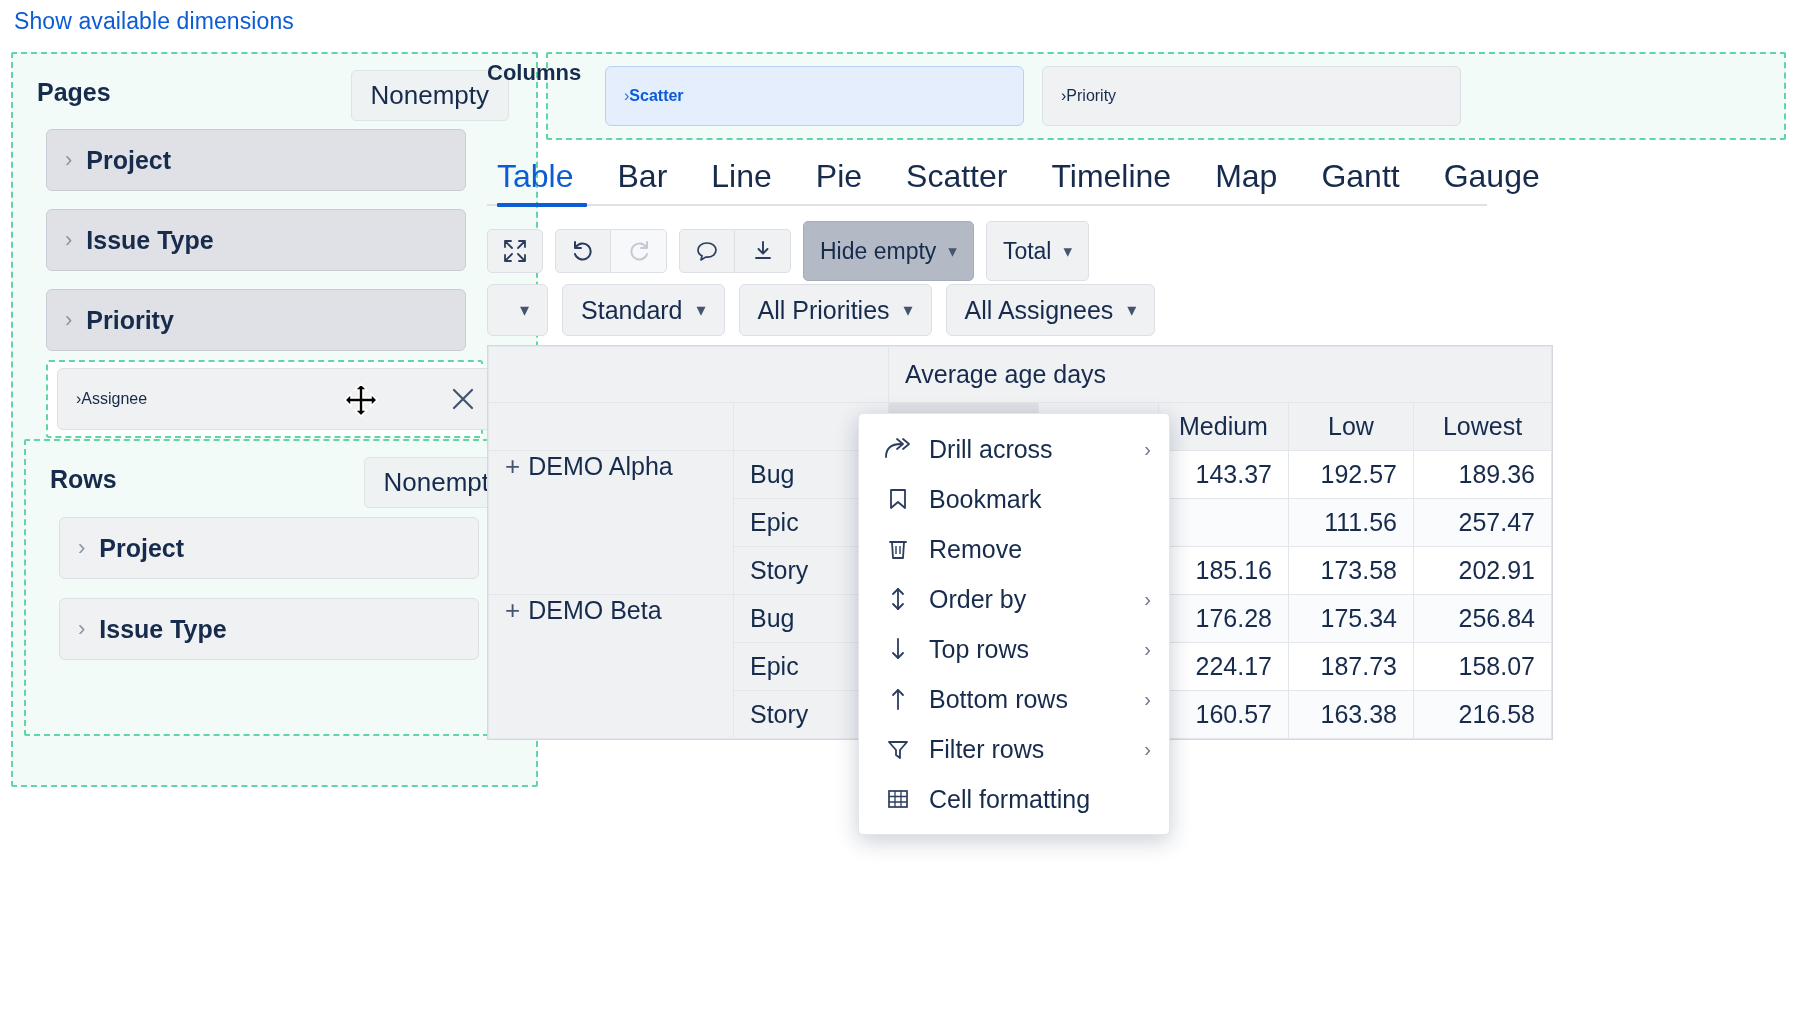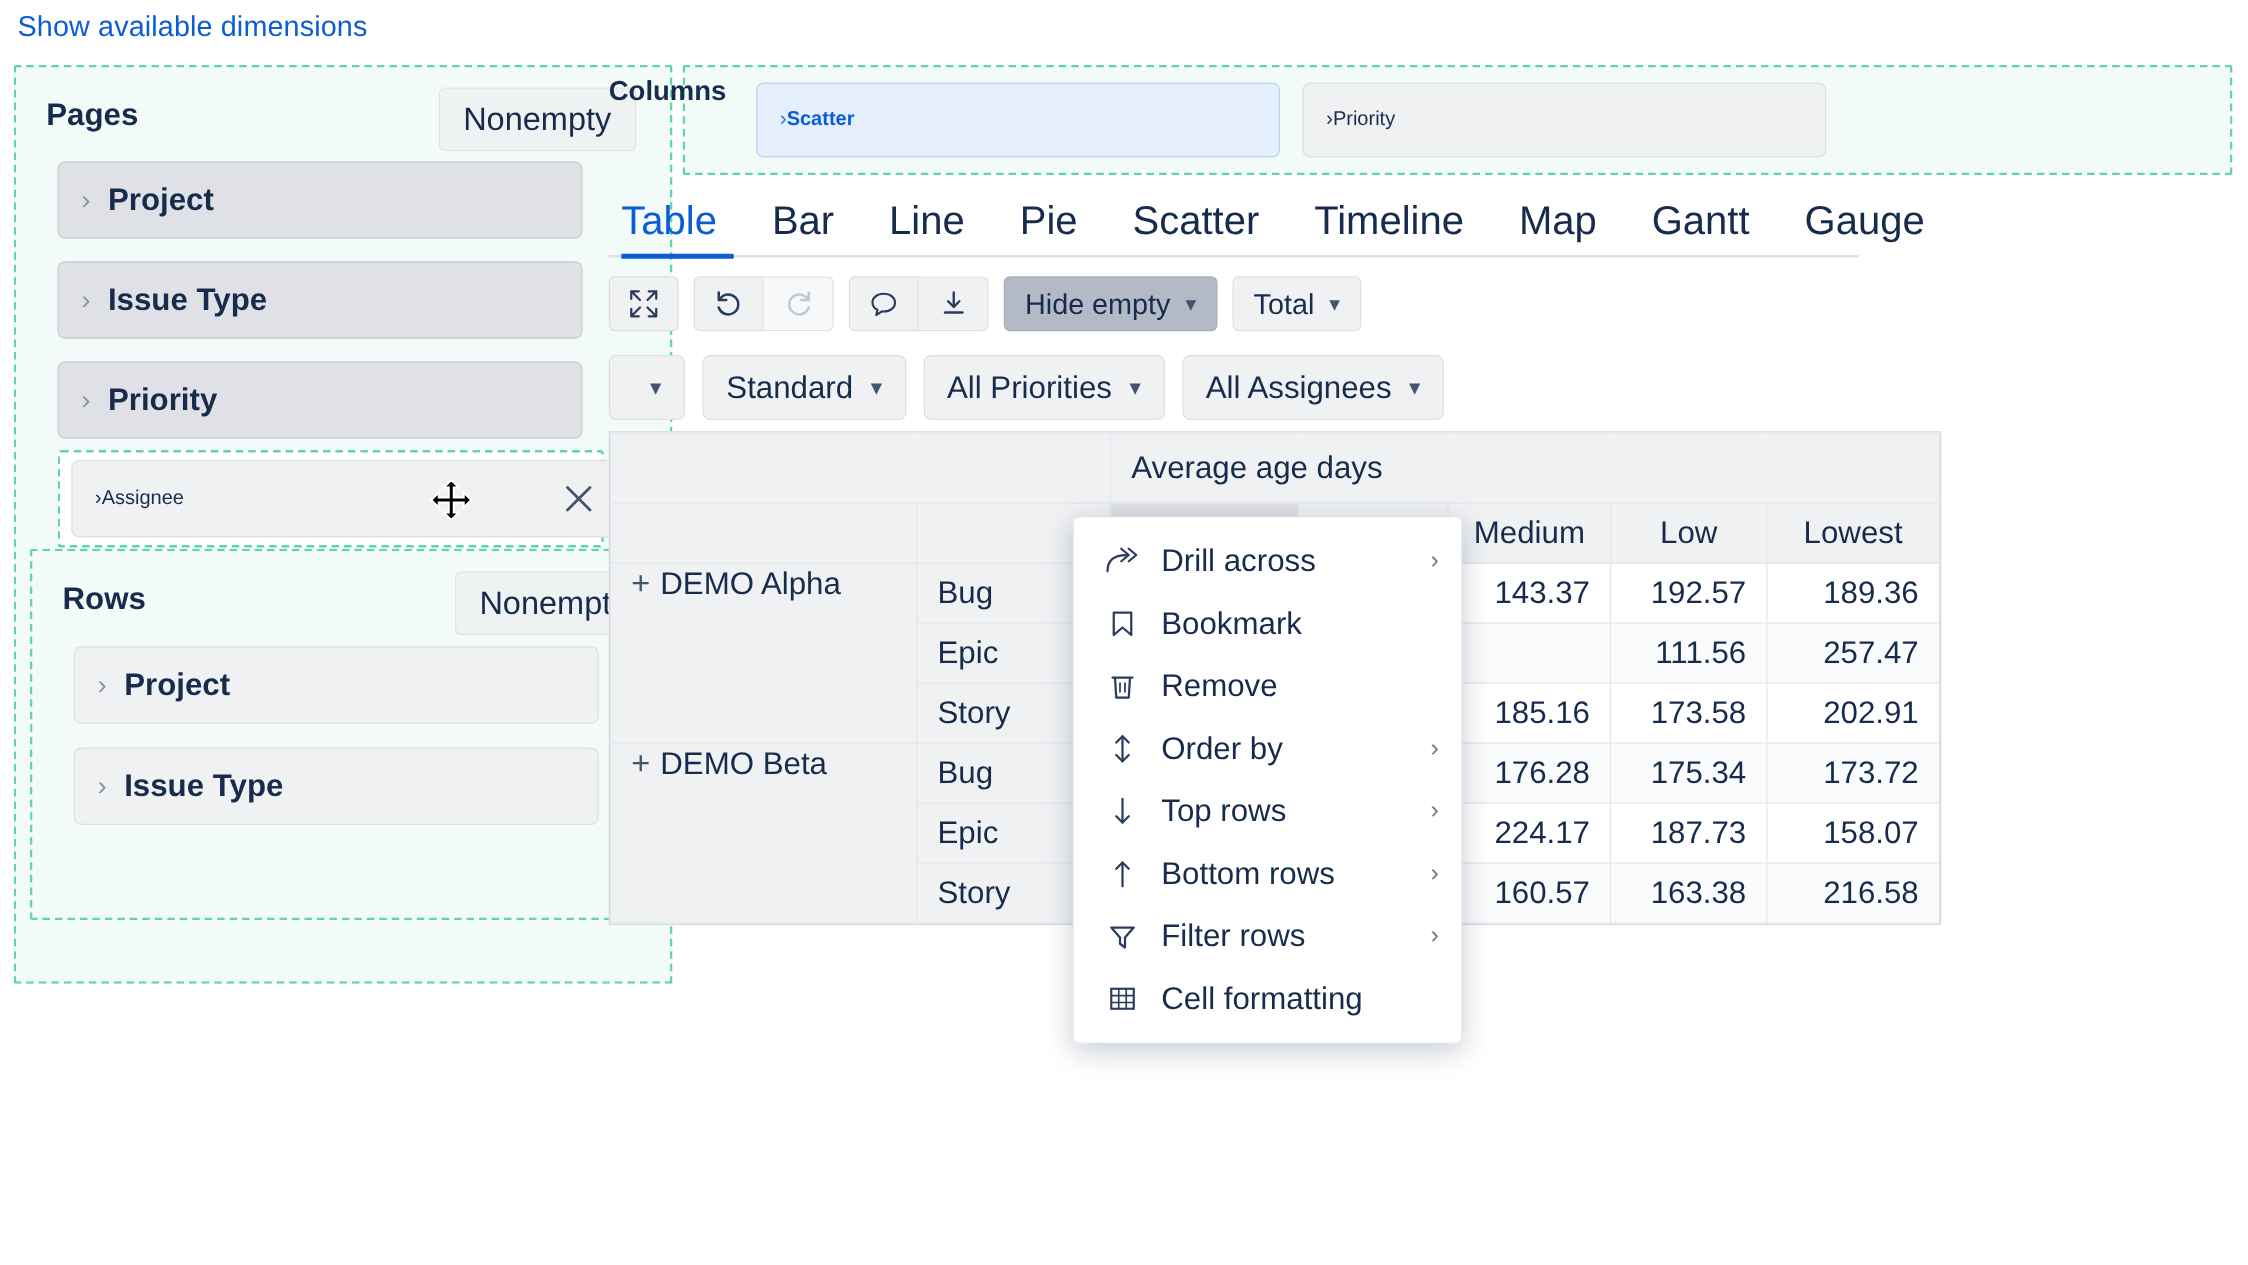--- a/index.html
+++ b/index.html
@@ -133,21 +133,21 @@
     width: 56px; height: 44px; background: #eff1f3;
     border: 1px solid #dcdfe4; display: flex; align-items: center;
     justify-content: center; cursor: pointer;
   }
   .tb-btn + .tb-btn { border-left: none; }
   .btn-group .tb-btn:first-child { border-radius: 5px 0 0 5px; }
   .btn-group .tb-btn:last-child { border-radius: 0 5px 5px 0; }
   .btn-group .tb-btn:only-child { border-radius: 5px; }
   .tb-btn.disabled { background: #f7f8f9; }
   .pill {
-    height: 44px; border-radius: 5px; display: flex; align-items: center;
+    height: 60px; border-radius: 5px; display: flex; align-items: center;
     padding: 0 16px; font-size: 23px; cursor: pointer; margin-right: 12px;
     border: 1px solid #dcdfe4; background: #eff1f3; color: #172b4d;
   }
   .pill.strong { background: #b3bac5; border-color: #a5adba; }
   .pill .chev { margin-left: 12px; font-size: 17px; color: #44546f; }
 
   
   .filters { position: absolute; left: 487px; top: 284px; display: flex; }
   .filter-pill {
     height: 52px; border-radius: 6px; background: #eff1f3;
@@ -411,21 +411,21 @@
         </tr>
         <tr>
           <td class="rproj" rowspan="3">
             <span class="plus">+</span><span>DEMO Beta</span>
           </td>
           <td class="ritype">Bug</td>
           <td class="num alt"></td>
           <td class="num alt"></td>
           <td class="num alt">176.28</td>
           <td class="num alt">175.34</td>
-          <td class="num alt">173.72</td>
+          <td class="num alt">256.84</td>
         </tr>
         <tr>
           <td class="ritype">Epic</td>
           <td class="num"></td>
           <td class="num"></td>
           <td class="num">224.17</td>
           <td class="num">187.73</td>
           <td class="num">158.07</td>
         </tr>
         <tr>

